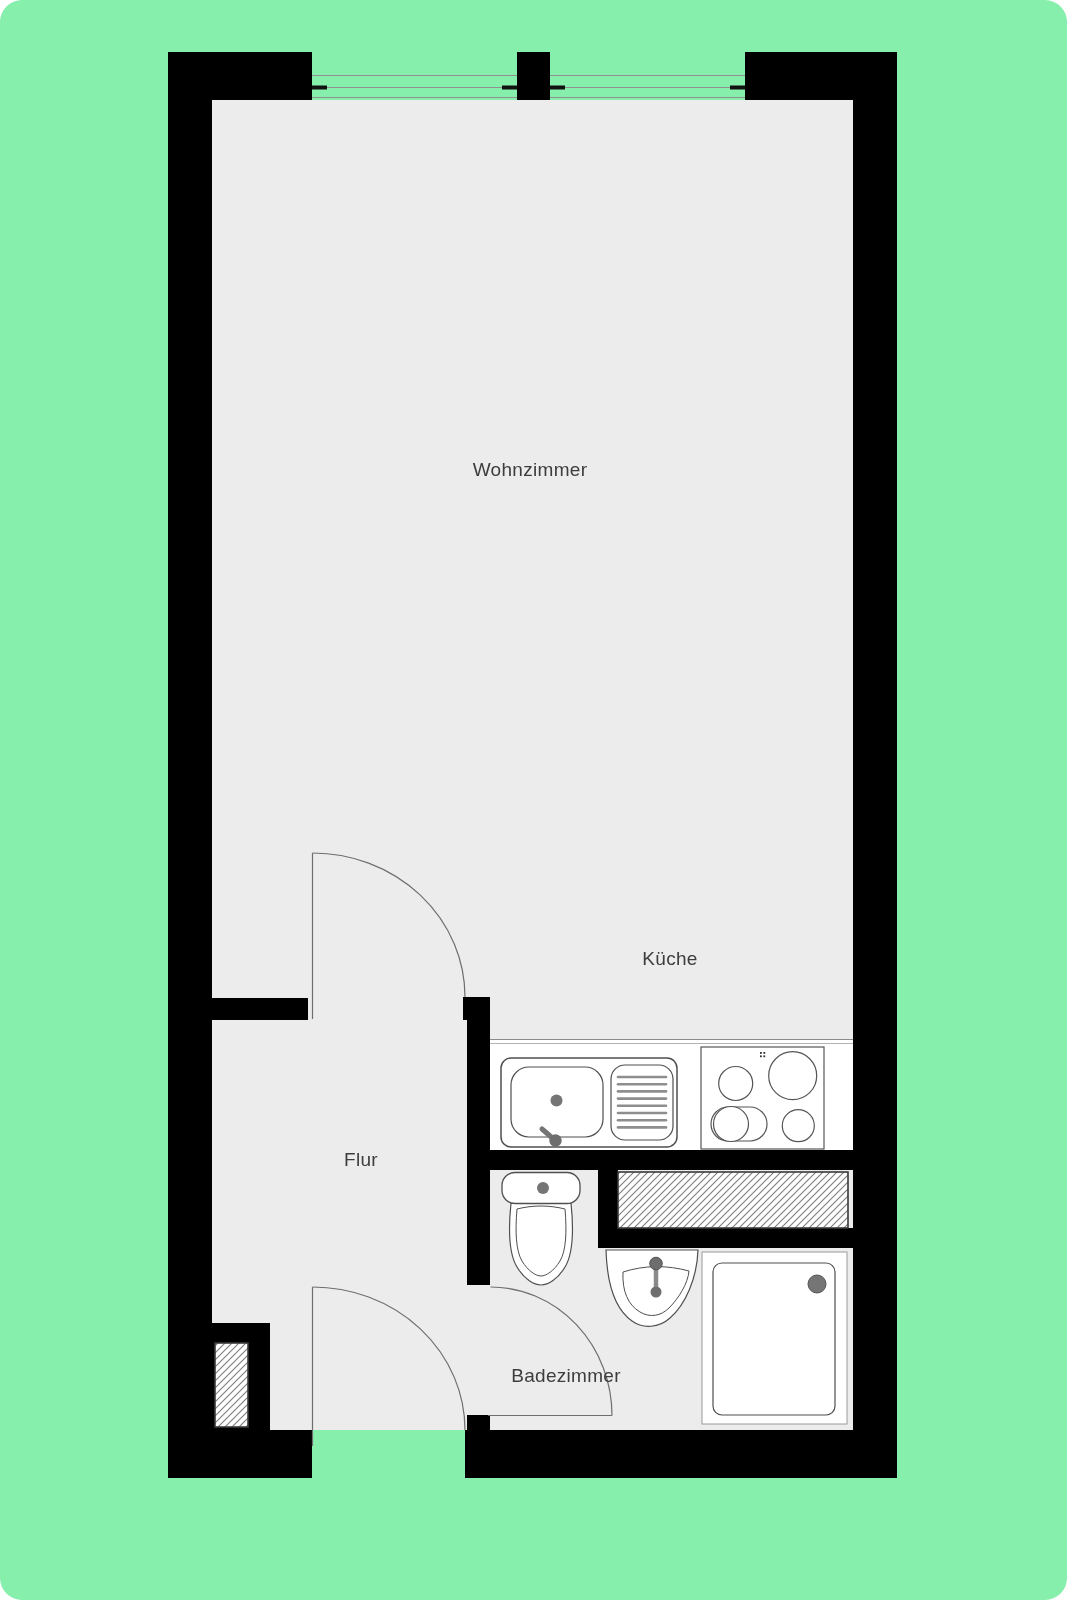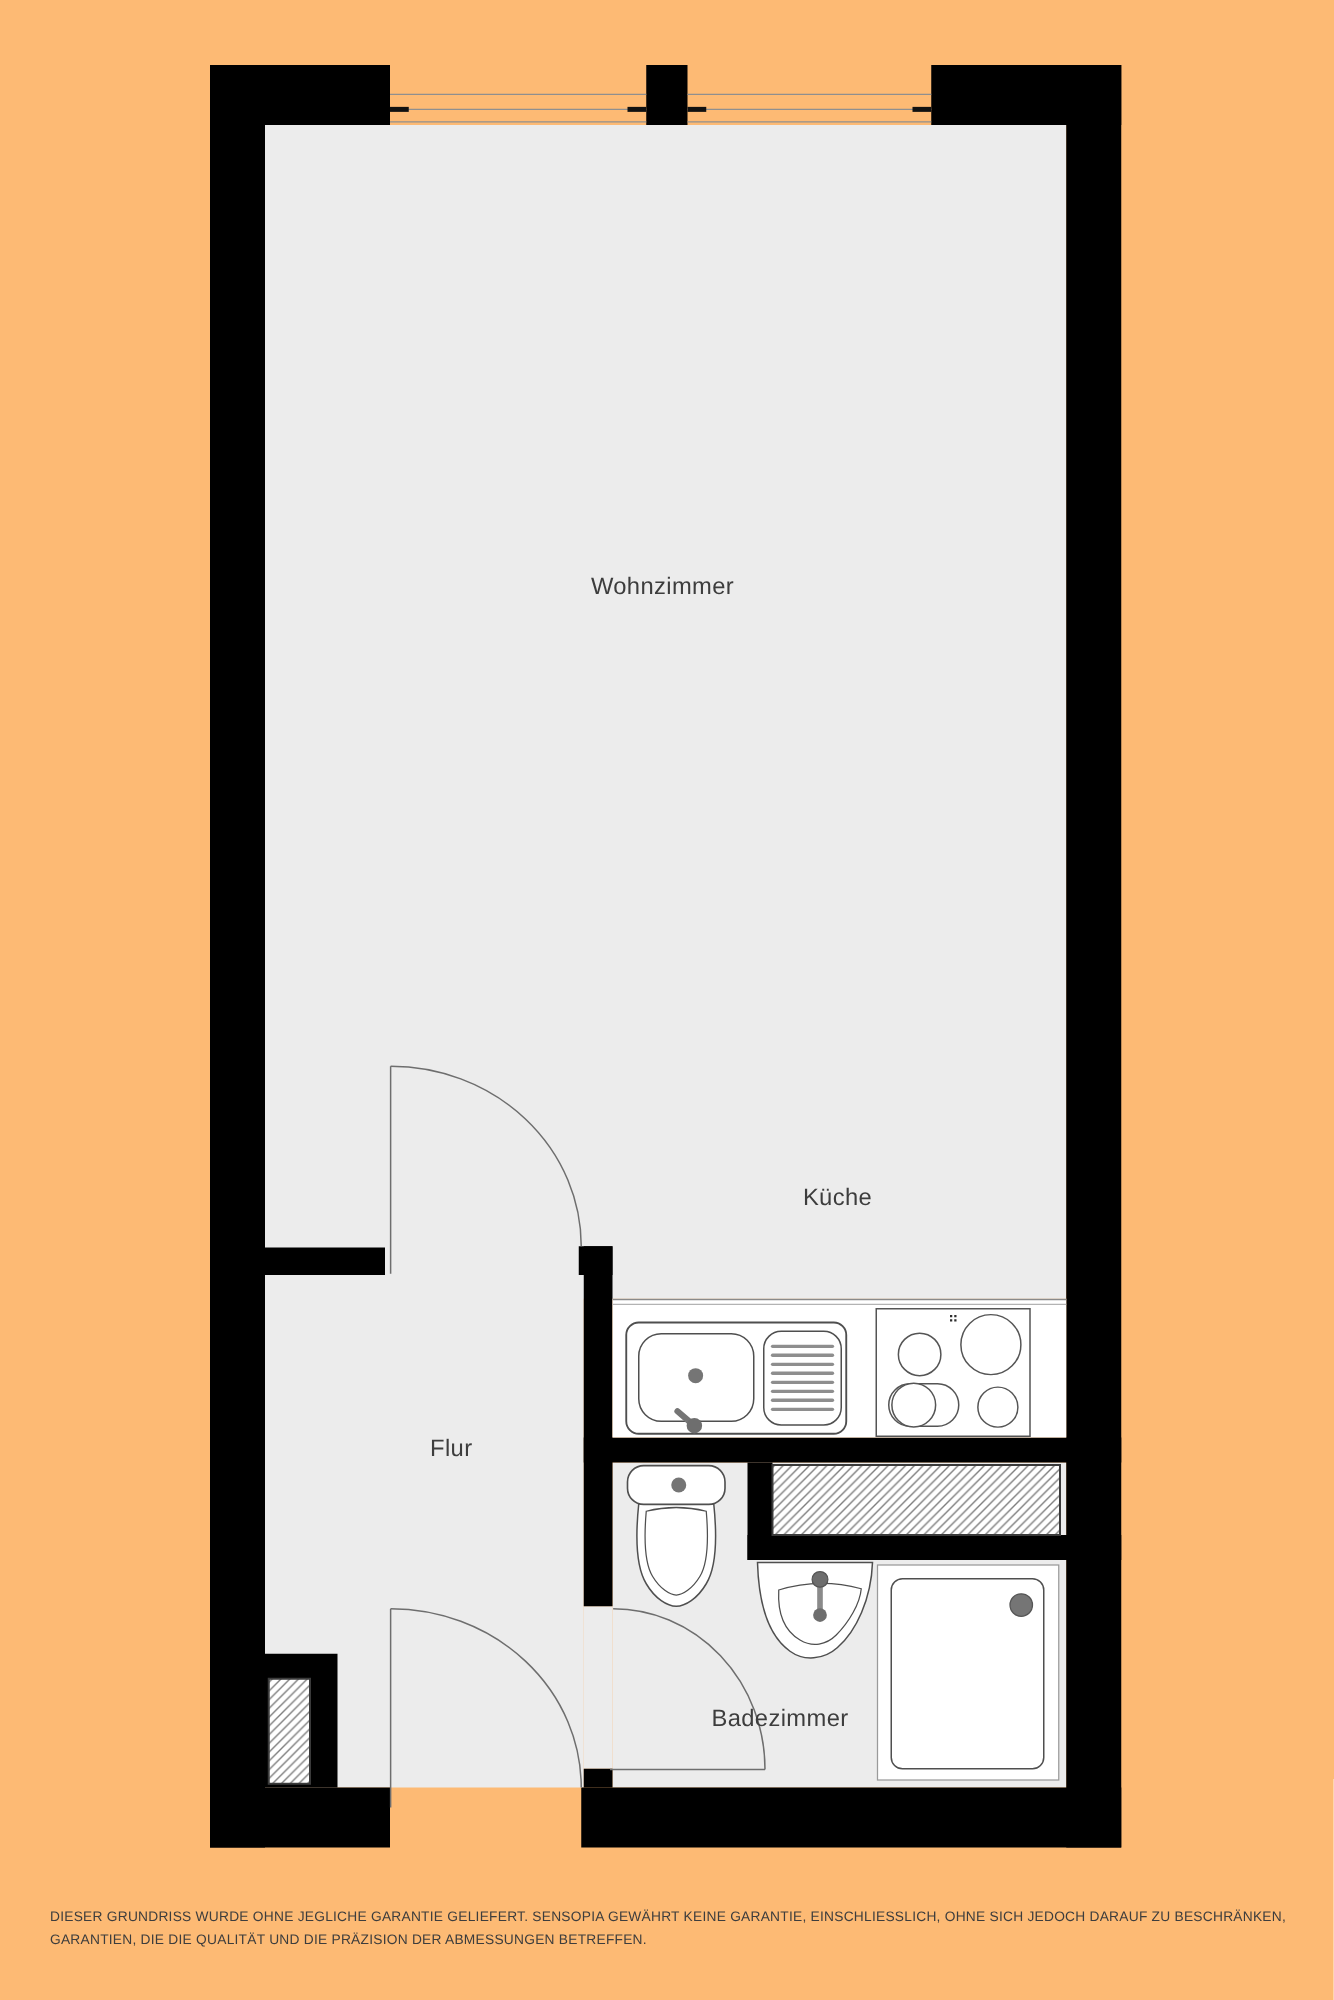--- a/index.html
+++ b/index.html
@@ -1,18 +1,19 @@
 <!DOCTYPE html>
 <html style="--wall: #000000; --floor: #ececec; --text: #3d3d3d; --fixture_outline: #4f4f4f; --fitting_gray: #757575; --window_line: #8f8f8f;"><head>
 <meta charset="utf-8">
 <style>
   html,body{margin:0;padding:0;background:#fff;}
   #canvas{
-    position:relative;width:1067px;height:1600px;background:#fdba74;overflow:hidden;
+    position:relative;width:1067px;height:1600px;background:#86efac;overflow:hidden;
     font-family:"Liberation Sans", sans-serif;
+    border-radius:22px;
   }
   .wall{position:absolute;background:var(--wall,#000);}
   .floor{position:absolute;background:var(--floor,#ececec);}
   .room-label{
     position:absolute;transform:translate(-50%,-50%);
     color:var(--text,#3d3d3d);font-size:19px;letter-spacing:.3px;white-space:nowrap;
   }
   .disclaimer{
     position:absolute;left:40px;top:1526px;width:1002px;
     color:var(--text,#3d3d3d);font-size:11px;line-height:17.5px;letter-spacing:.2px;
@@ -151,17 +152,16 @@
       <path d="M312.5,1287 A152.5,143 0 0 1 465,1430"></path>
 
       <line x1="488" y1="1415.5" x2="612" y2="1415.5"></line>
       <path d="M490.5,1287 A121.5,128.5 0 0 1 612,1415.5"></path>
     </g>
   </svg>
 
   <div class="room-label" style="left:530px;top:470px;">Wohnzimmer</div>
   <div class="room-label" style="left:670px;top:959px;">Küche</div>
   <div class="room-label" style="left:340px;top:1160px;margin-left:21px;">Flur</div>
-  <div class="room-label" style="left:624px;top:1376px;">Badezimmer</div>
+  <div class="room-label" style="left:566px;top:1376px;">Badezimmer</div>
 
-  <div class="disclaimer">DIESER GRUNDRISS WURDE OHNE JEGLICHE GARANTIE GELIEFERT. SENSOPIA GEWÄHRT KEINE GARANTIE, EINSCHLIESSLICH, OHNE SICH JEDOCH DARAUF ZU BESCHRÄNKEN, GARANTIEN, DIE DIE QUALITÄT UND DIE PRÄZISION DER ABMESSUNGEN BETREFFEN.</div>
 
 </div>
 
 </body></html>

